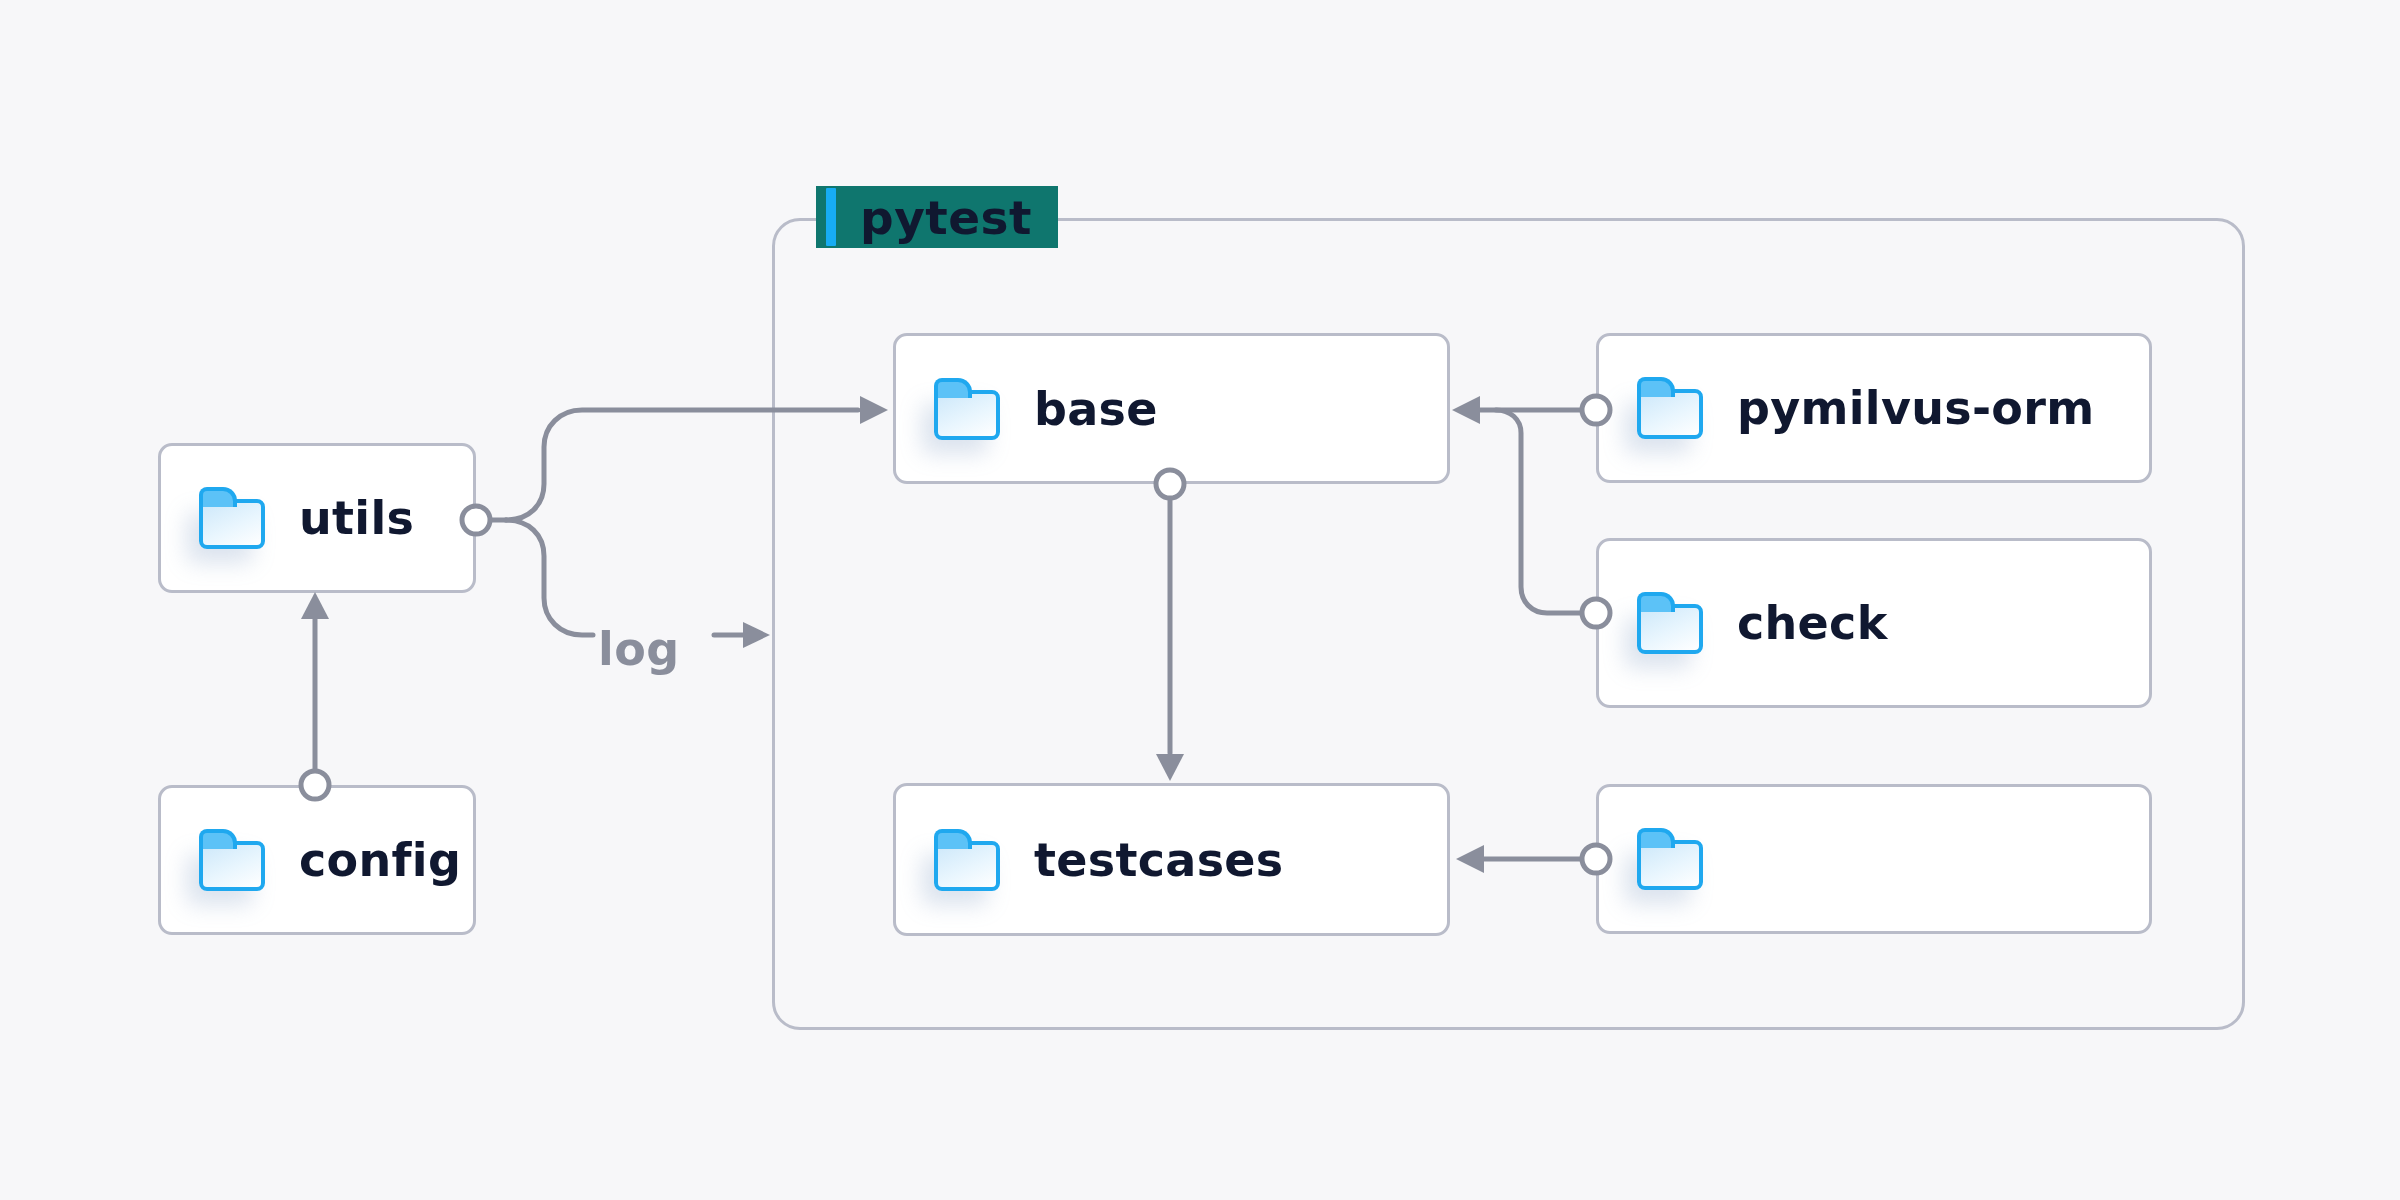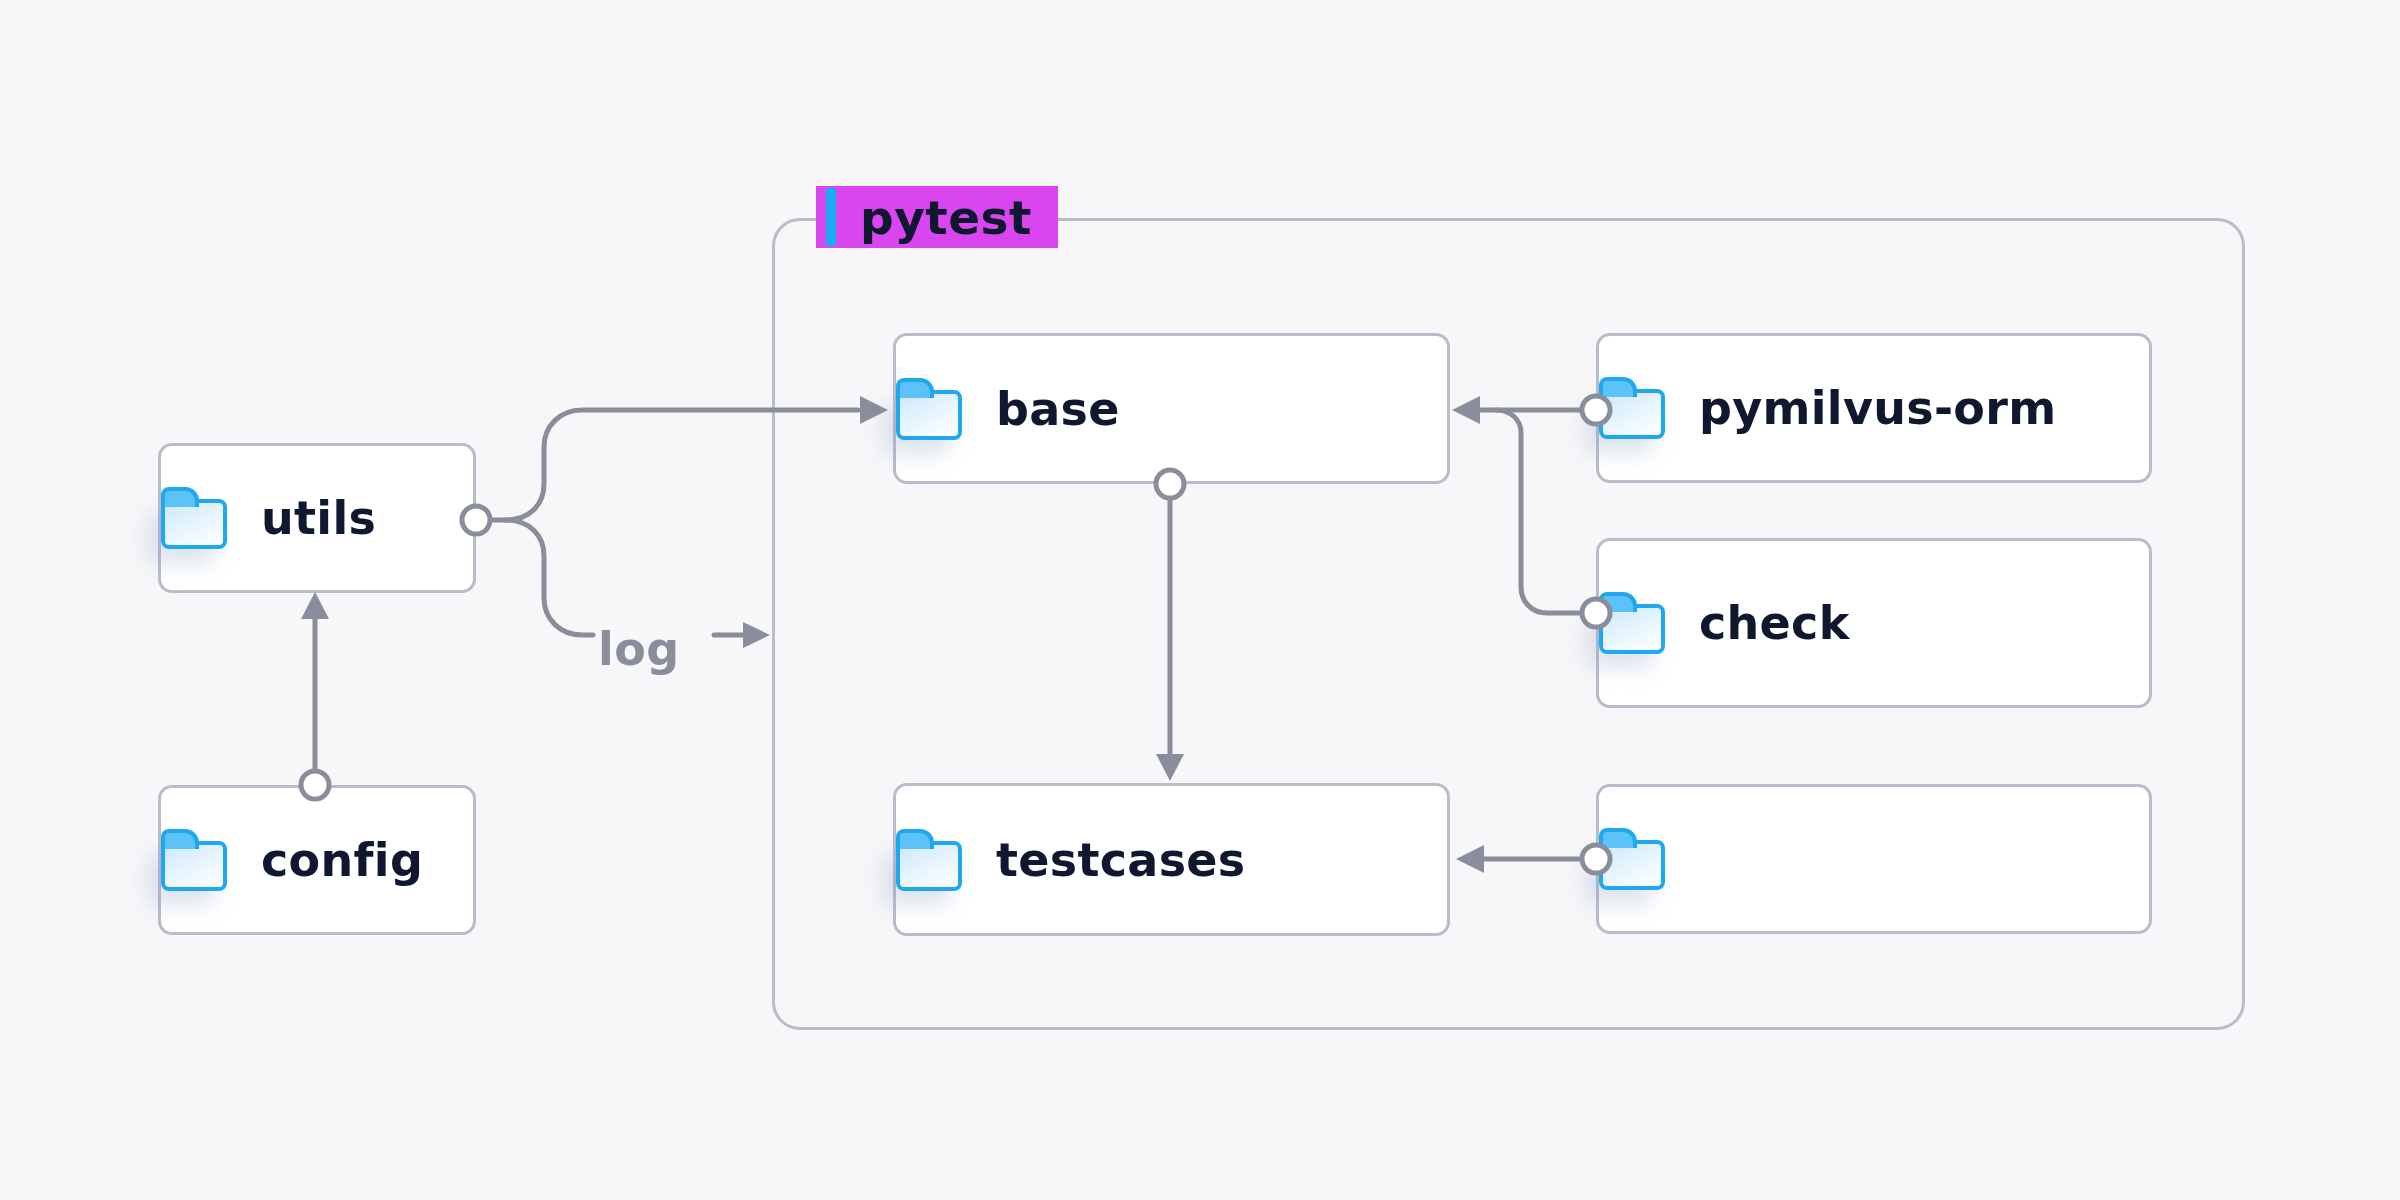--- a/index.html
+++ b/index.html
@@ -24,21 +24,21 @@
     background: transparent;
   }
   .group-label {
     position: absolute;
     left: 816px; top: 186px;
     height: 62px;
     display: flex;
     align-items: center;
     gap: 24px;
     padding: 0 26px 0 10px;
-    background: #d946ef;
+    background: #0f766e;
     z-index: 6;
   }
   .group-label .accent-bar {
     width: 10px; height: 58px;
     background: #17acf3;
     border-radius: 1px;
   }
   .group-label .group-title {
     font-size: 47px;
     font-weight: 700;
@@ -46,20 +46,21 @@
     letter-spacing: 0.5px;
   }
   
   .node {
     position: absolute;
     background: #ffffff;
     border: 3px solid #b9bcc9;
     border-radius: 14px;
     display: flex;
     align-items: center;
+    padding-left: 38px;
     gap: 34px;
     z-index: 3;
   }
   .node-label {
     font-size: 46px;
     font-weight: 700;
     color: #101830;
     letter-spacing: 0.3px;
     white-space: nowrap;
   }

